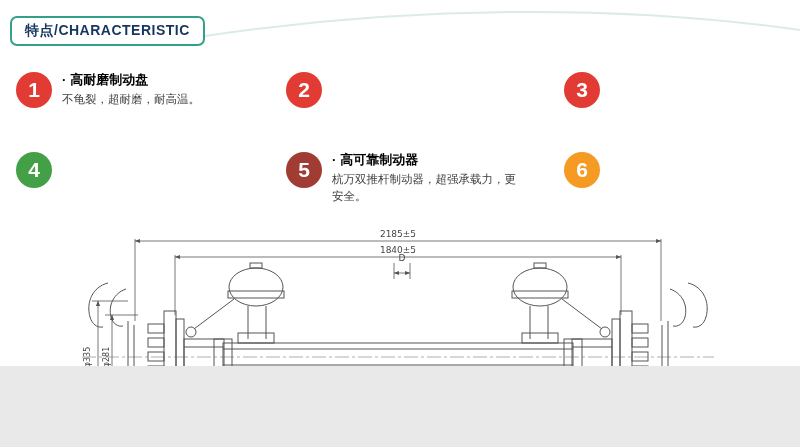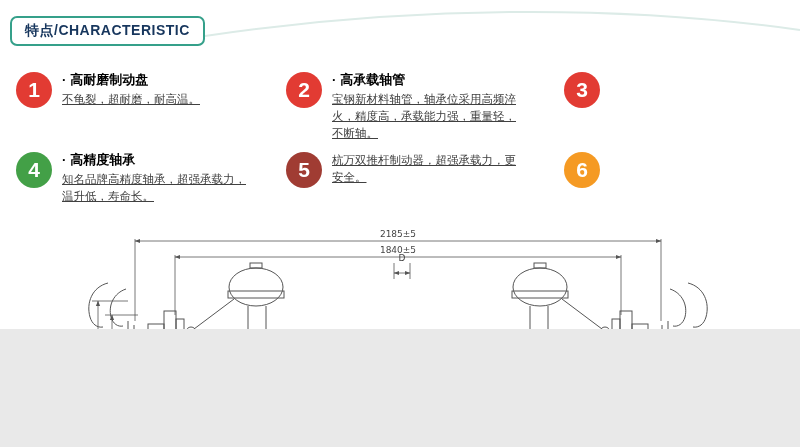--- a/index.html
+++ b/index.html
@@ -1,37 +1,37 @@
 <!DOCTYPE html>
 <html><head>
 <meta charset="utf-8">
 <style>
   html,body{margin:0;padding:0;background:#e9e9e9;}
   .page{
-    position:relative;width:800px;height:329px;margin:0 auto;
+    position:relative;width:800px;height:366px;margin:0 auto;
     background:#ffffff;overflow:hidden;
     font-family:"Liberation Sans","DejaVu Sans",sans-serif;
   }
   .decor{position:absolute;left:0;top:0;pointer-events:none;}
   .badge{
     position:absolute;left:10px;top:16px;
     border:2px solid #35a08a;border-radius:7px;
     padding:4px 13px;font-size:14px;font-weight:bold;color:#17365d;
     background:#ffffff;letter-spacing:.5px;
   }
   .feature{position:absolute;display:flex;gap:10px;align-items:flex-start;}
   .num{
     flex:0 0 auto;width:36px;height:36px;border-radius:50%;
     display:flex;align-items:center;justify-content:center;
     color:#ffffff;font-size:21px;font-weight:bold;
   }
   .ftext{width:184px;}
   .ftitle{font-size:13px;font-weight:bold;color:#000000;margin-bottom:3px;line-height:1.2;}
   .ftitle .dot{margin-right:4px;}
-  .fbody{font-size:11.5px;color:#404040;line-height:1.5;text-decoration:underline;}
+  .fbody{font-size:11.5px;color:#404040;line-height:1.5;}
   .drawing{position:absolute;left:78px;top:225px;}
   svg text{font-family:"DejaVu Sans",sans-serif;fill:#444444;}
 </style>
 </head>
 <body>
 
 <div class="page">
 
   <svg class="decor" width="800" height="60">
     <path d="M205,36 C420,4 630,6 800,30" stroke="#dcebe7" stroke-width="2" fill="none"></path>
@@ -42,41 +42,34 @@
   <div class="feature" style="left:16px;top:72px">
     <div class="num" style="background: rgb(226, 59, 51);">1</div>
     <div class="ftext">
       <div class="ftitle"><span class="dot">·</span><span>高耐磨制动盘</span></div>
       <div class="fbody">不龟裂，超耐磨，耐高温。</div>
     </div>
   </div>
 
   <div class="feature" style="left:286px;top:72px">
     <div class="num" style="background: rgb(226, 59, 51);">2</div>
-    <div class="ftext">
-      <div class="ftitle"><span class="dot">·</span><span>高承载轴管</span></div>
-      <div class="fbody">宝钢新材料轴管，轴承位采用高频淬火，精度高，承载能力强，重量轻，不断轴。</div>
-    </div>
   </div>
 
   <div class="feature" style="left:564px;top:72px">
     <div class="num" style="background: rgb(226, 59, 51);">3</div>
   </div>
 
   <div class="feature" style="left:16px;top:152px">
     <div class="num" style="background: rgb(67, 160, 71);">4</div>
-    <div class="ftext">
-      <div class="ftitle"><span class="dot">·</span><span>高精度轴承</span></div>
-      <div class="fbody">知名品牌高精度轴承，超强承载力，温升低，寿命长。</div>
-    </div>
   </div>
 
   <div class="feature" style="left:286px;top:152px">
     <div class="num" style="background: rgb(160, 60, 51);">5</div>
     <div class="ftext">
+      <div class="ftitle"><span class="dot">·</span><span>高可靠制动器</span></div>
       <div class="fbody">杭万双推杆制动器，超强承载力，更安全。</div>
     </div>
   </div>
 
   <div class="feature" style="left:564px;top:152px">
     <div class="num" style="background: rgb(245, 154, 35);">6</div>
   </div>
 
   <svg class="drawing" width="640" height="220" viewBox="0 0 640 220">
     <defs>

